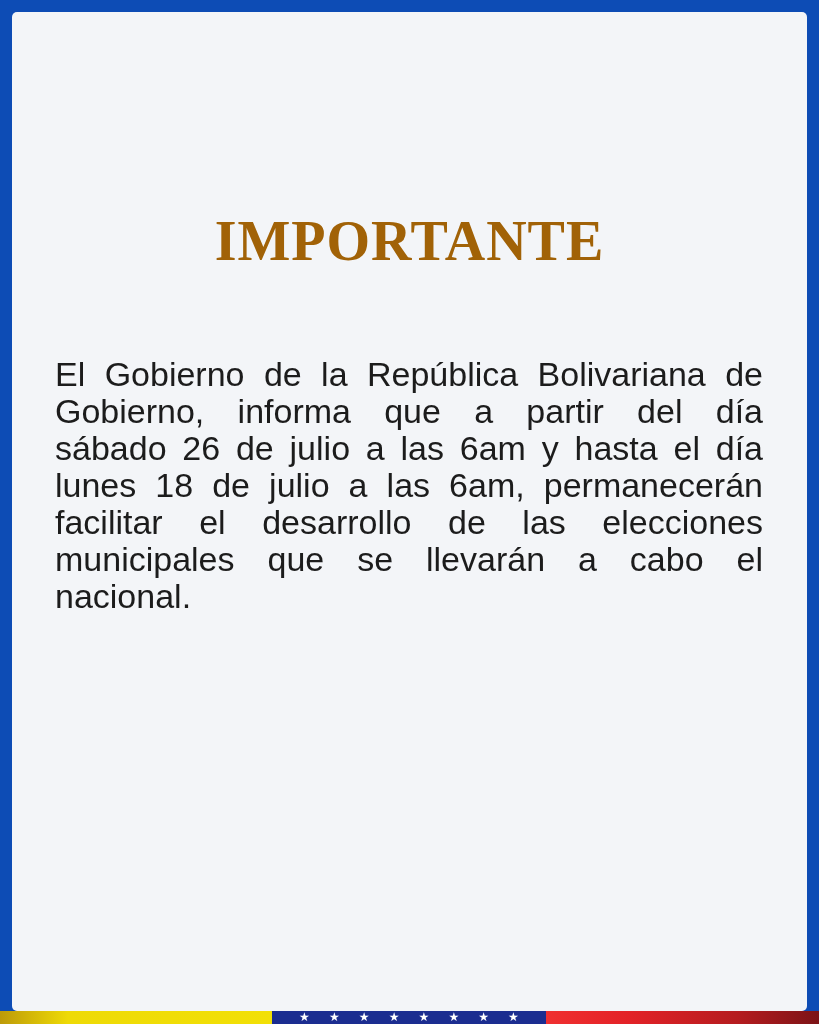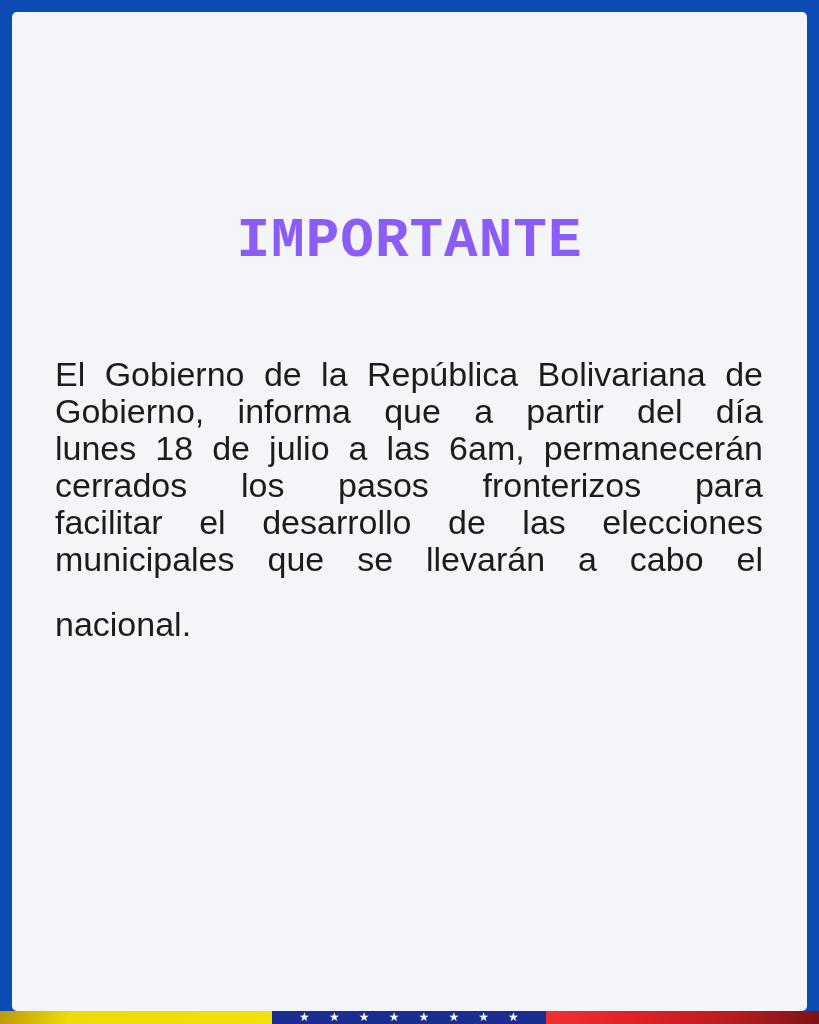--- a/index.html
+++ b/index.html
@@ -16,41 +16,40 @@
     left: 12px;
     top: 12px;
     right: 12px;
     bottom: 13px;
     background: #f3f5f8;
     border-radius: 5px;
   }
   .title {
     margin: 197px 0 5px 0;
     text-align: center;
-    font-family: Liberation Mono, monospace;
+    font-family: Liberation Serif, serif;
     font-weight: bold;
     font-size: 56px;
     letter-spacing: 1px;
-    color: #8b5cf6;
+    color: #a16207;
     line-height: 64px;
   }
   .paragraph {
     margin: 83px 44px 0 43px;
     color: #1c1c1c;
   }
   .para-line {
     font-size: 34px;
     line-height: 37px;
     text-align: justify;
     text-align-last: justify;
     white-space: nowrap;
   }
   .para-line:last-child {
     text-align-last: left;
-    margin-top: 28px;
   }
   .flag-strip {
     position: absolute;
     left: 0;
     bottom: 0;
     width: 819px;
     height: 13px;
     display: flex;
   }
   .band-yellow {
@@ -79,22 +78,22 @@
 </style>
 </head>
 <body>
 
 <div class="poster">
   <div class="sheet">
     <h1 class="title">IMPORTANTE</h1>
     <div class="paragraph">
       <div class="para-line">El Gobierno de la República Bolivariana de</div>
       <div class="para-line">Gobierno, informa que a partir del día</div>
+      <div class="para-line">sábado 26 de julio a las 6am y hasta el día</div>
       <div class="para-line">lunes 18 de julio a las 6am, permanecerán</div>
-      <div class="para-line">cerrados los pasos fronterizos para</div>
       <div class="para-line">facilitar el desarrollo de las elecciones</div>
       <div class="para-line">municipales que se llevarán a cabo el</div>
       <div class="para-line">nacional.</div>
     </div>
   </div>
 
   <div class="flag-strip">
     <div class="band-yellow"></div>
     <div class="band-blue">
       <span class="star">★</span>

